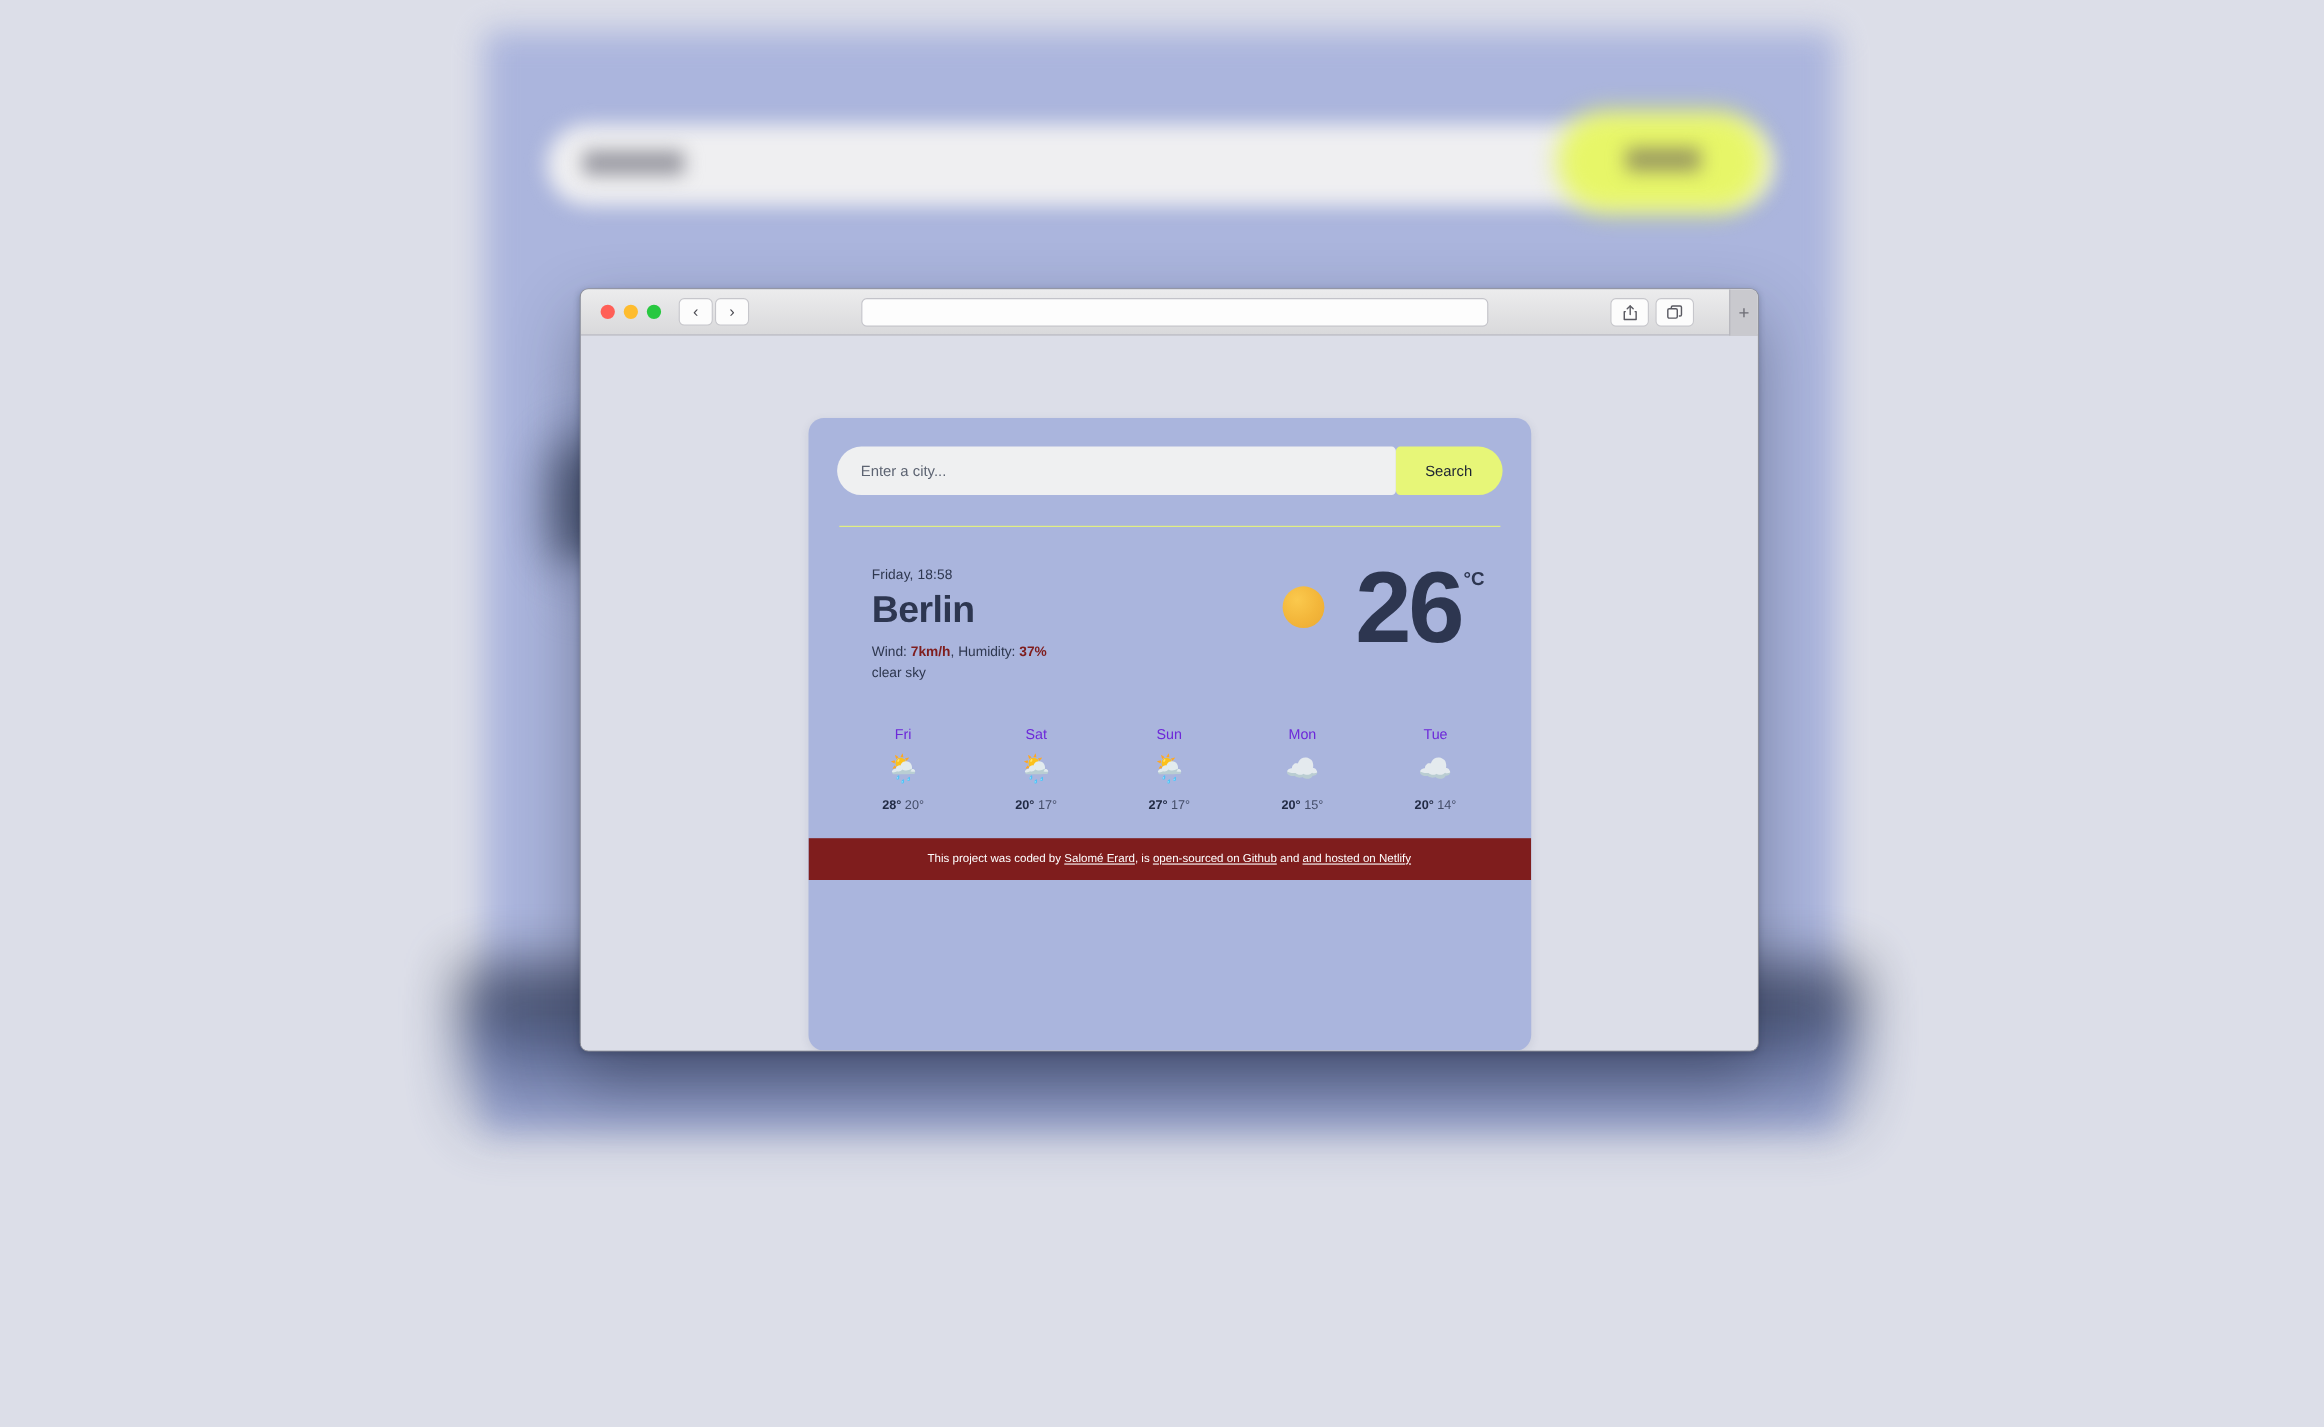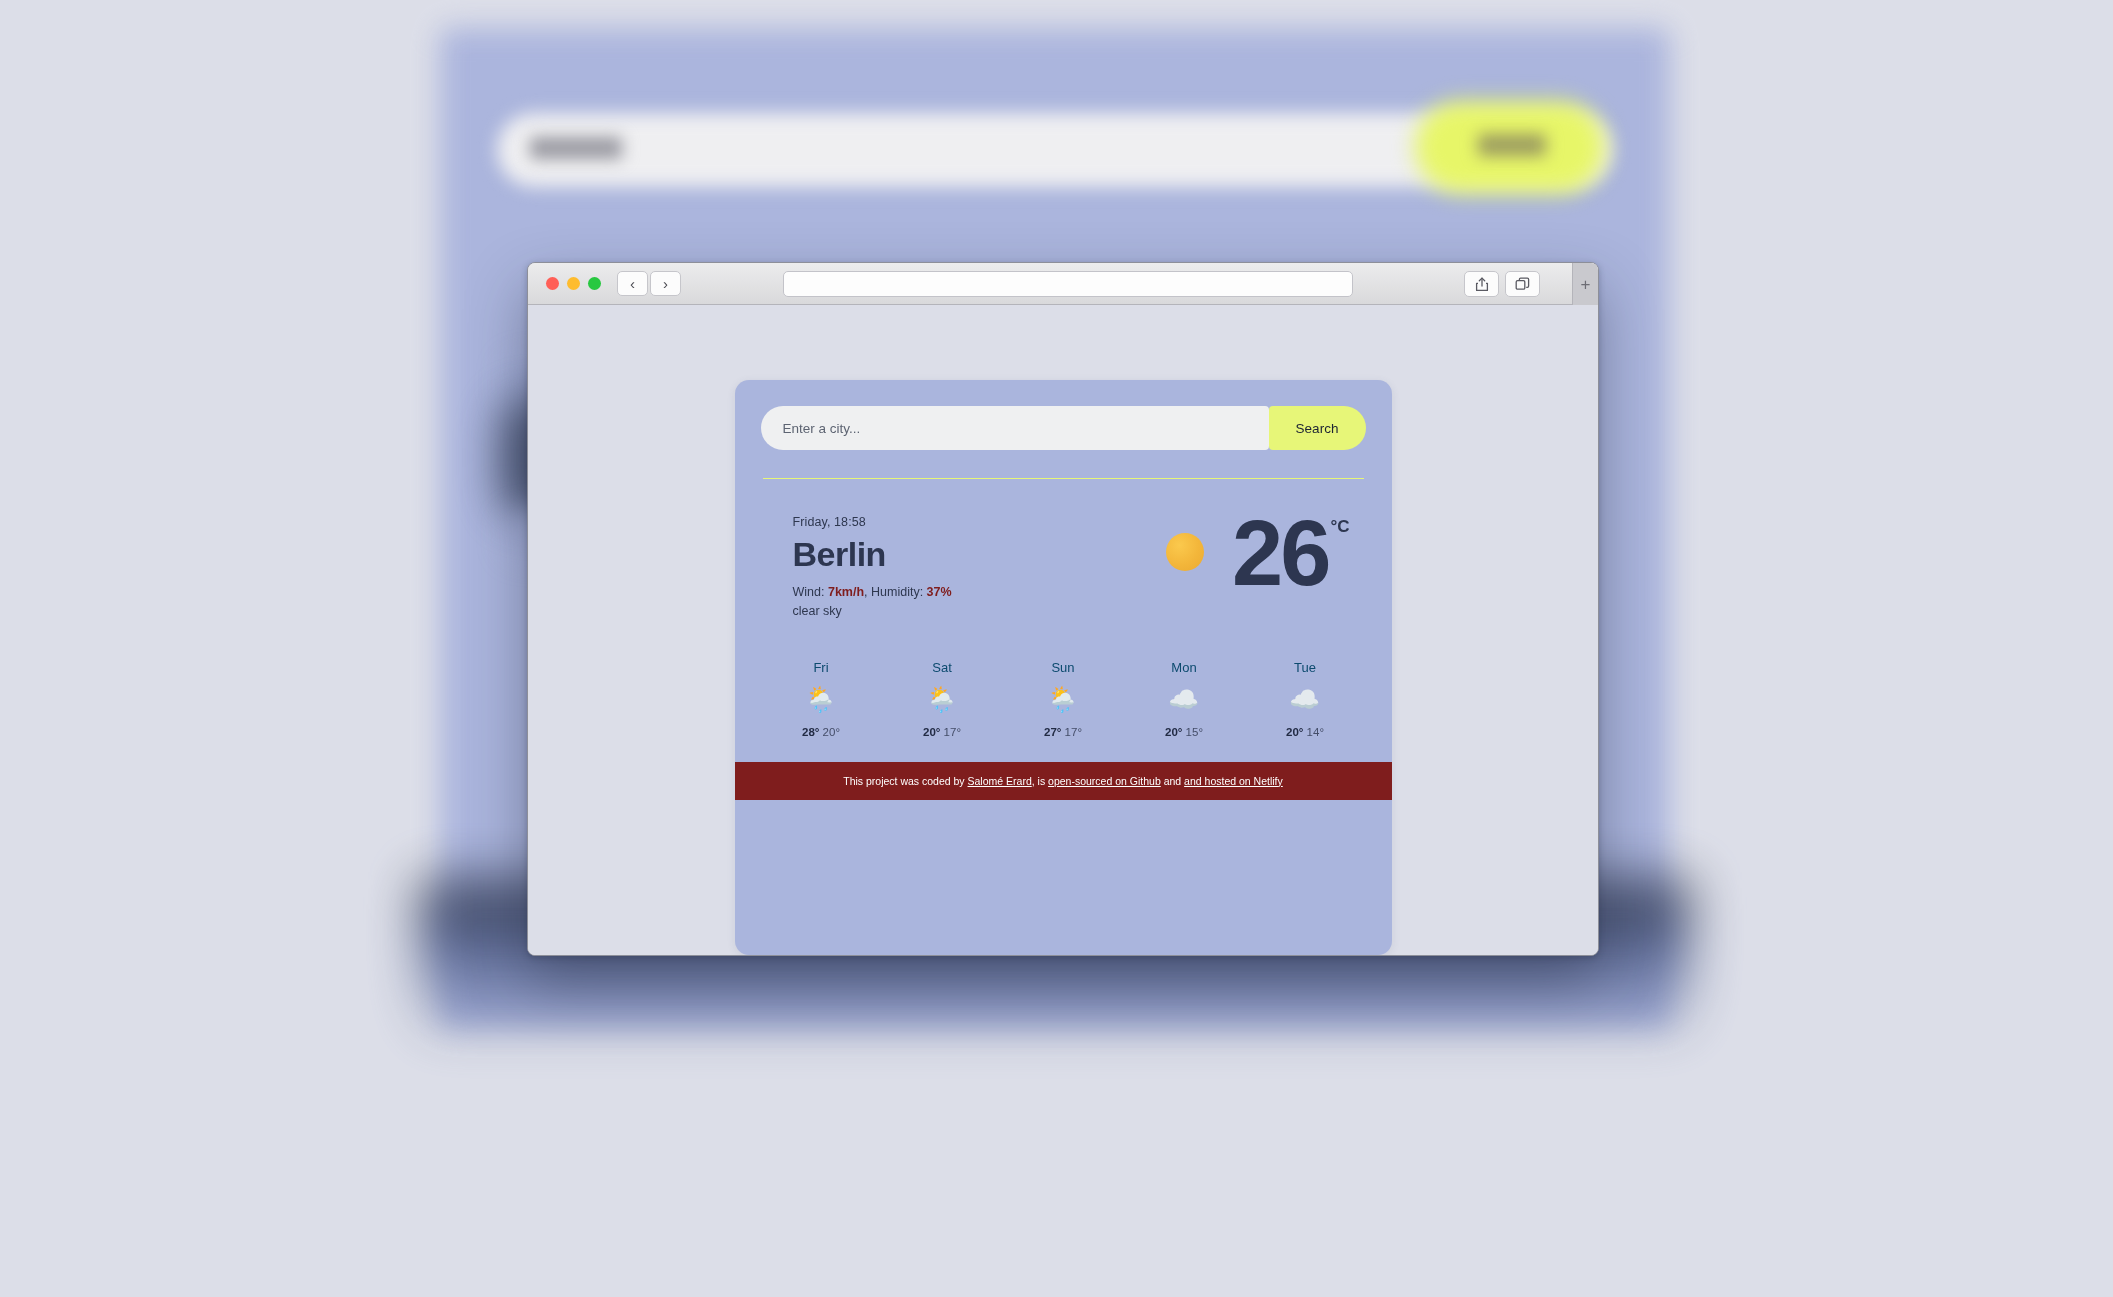--- a/index.html
+++ b/index.html
@@ -314,21 +314,21 @@
     display: flex;
     margin-top: 38px;
     padding-bottom: 4px;
   }
   .fc-day {
     flex: 1;
     text-align: center;
   }
   .fc-name {
     font-size: 13px;
-    color: #0c4a6e;
+    color: #6d28d9;
   }
   .fc-icon {
     font-size: 25px;
     line-height: 1;
     margin: 12px 0 14px 0;
   }
   .fc-temps {
     font-size: 11.5px;
     color: #444d68;
   }

